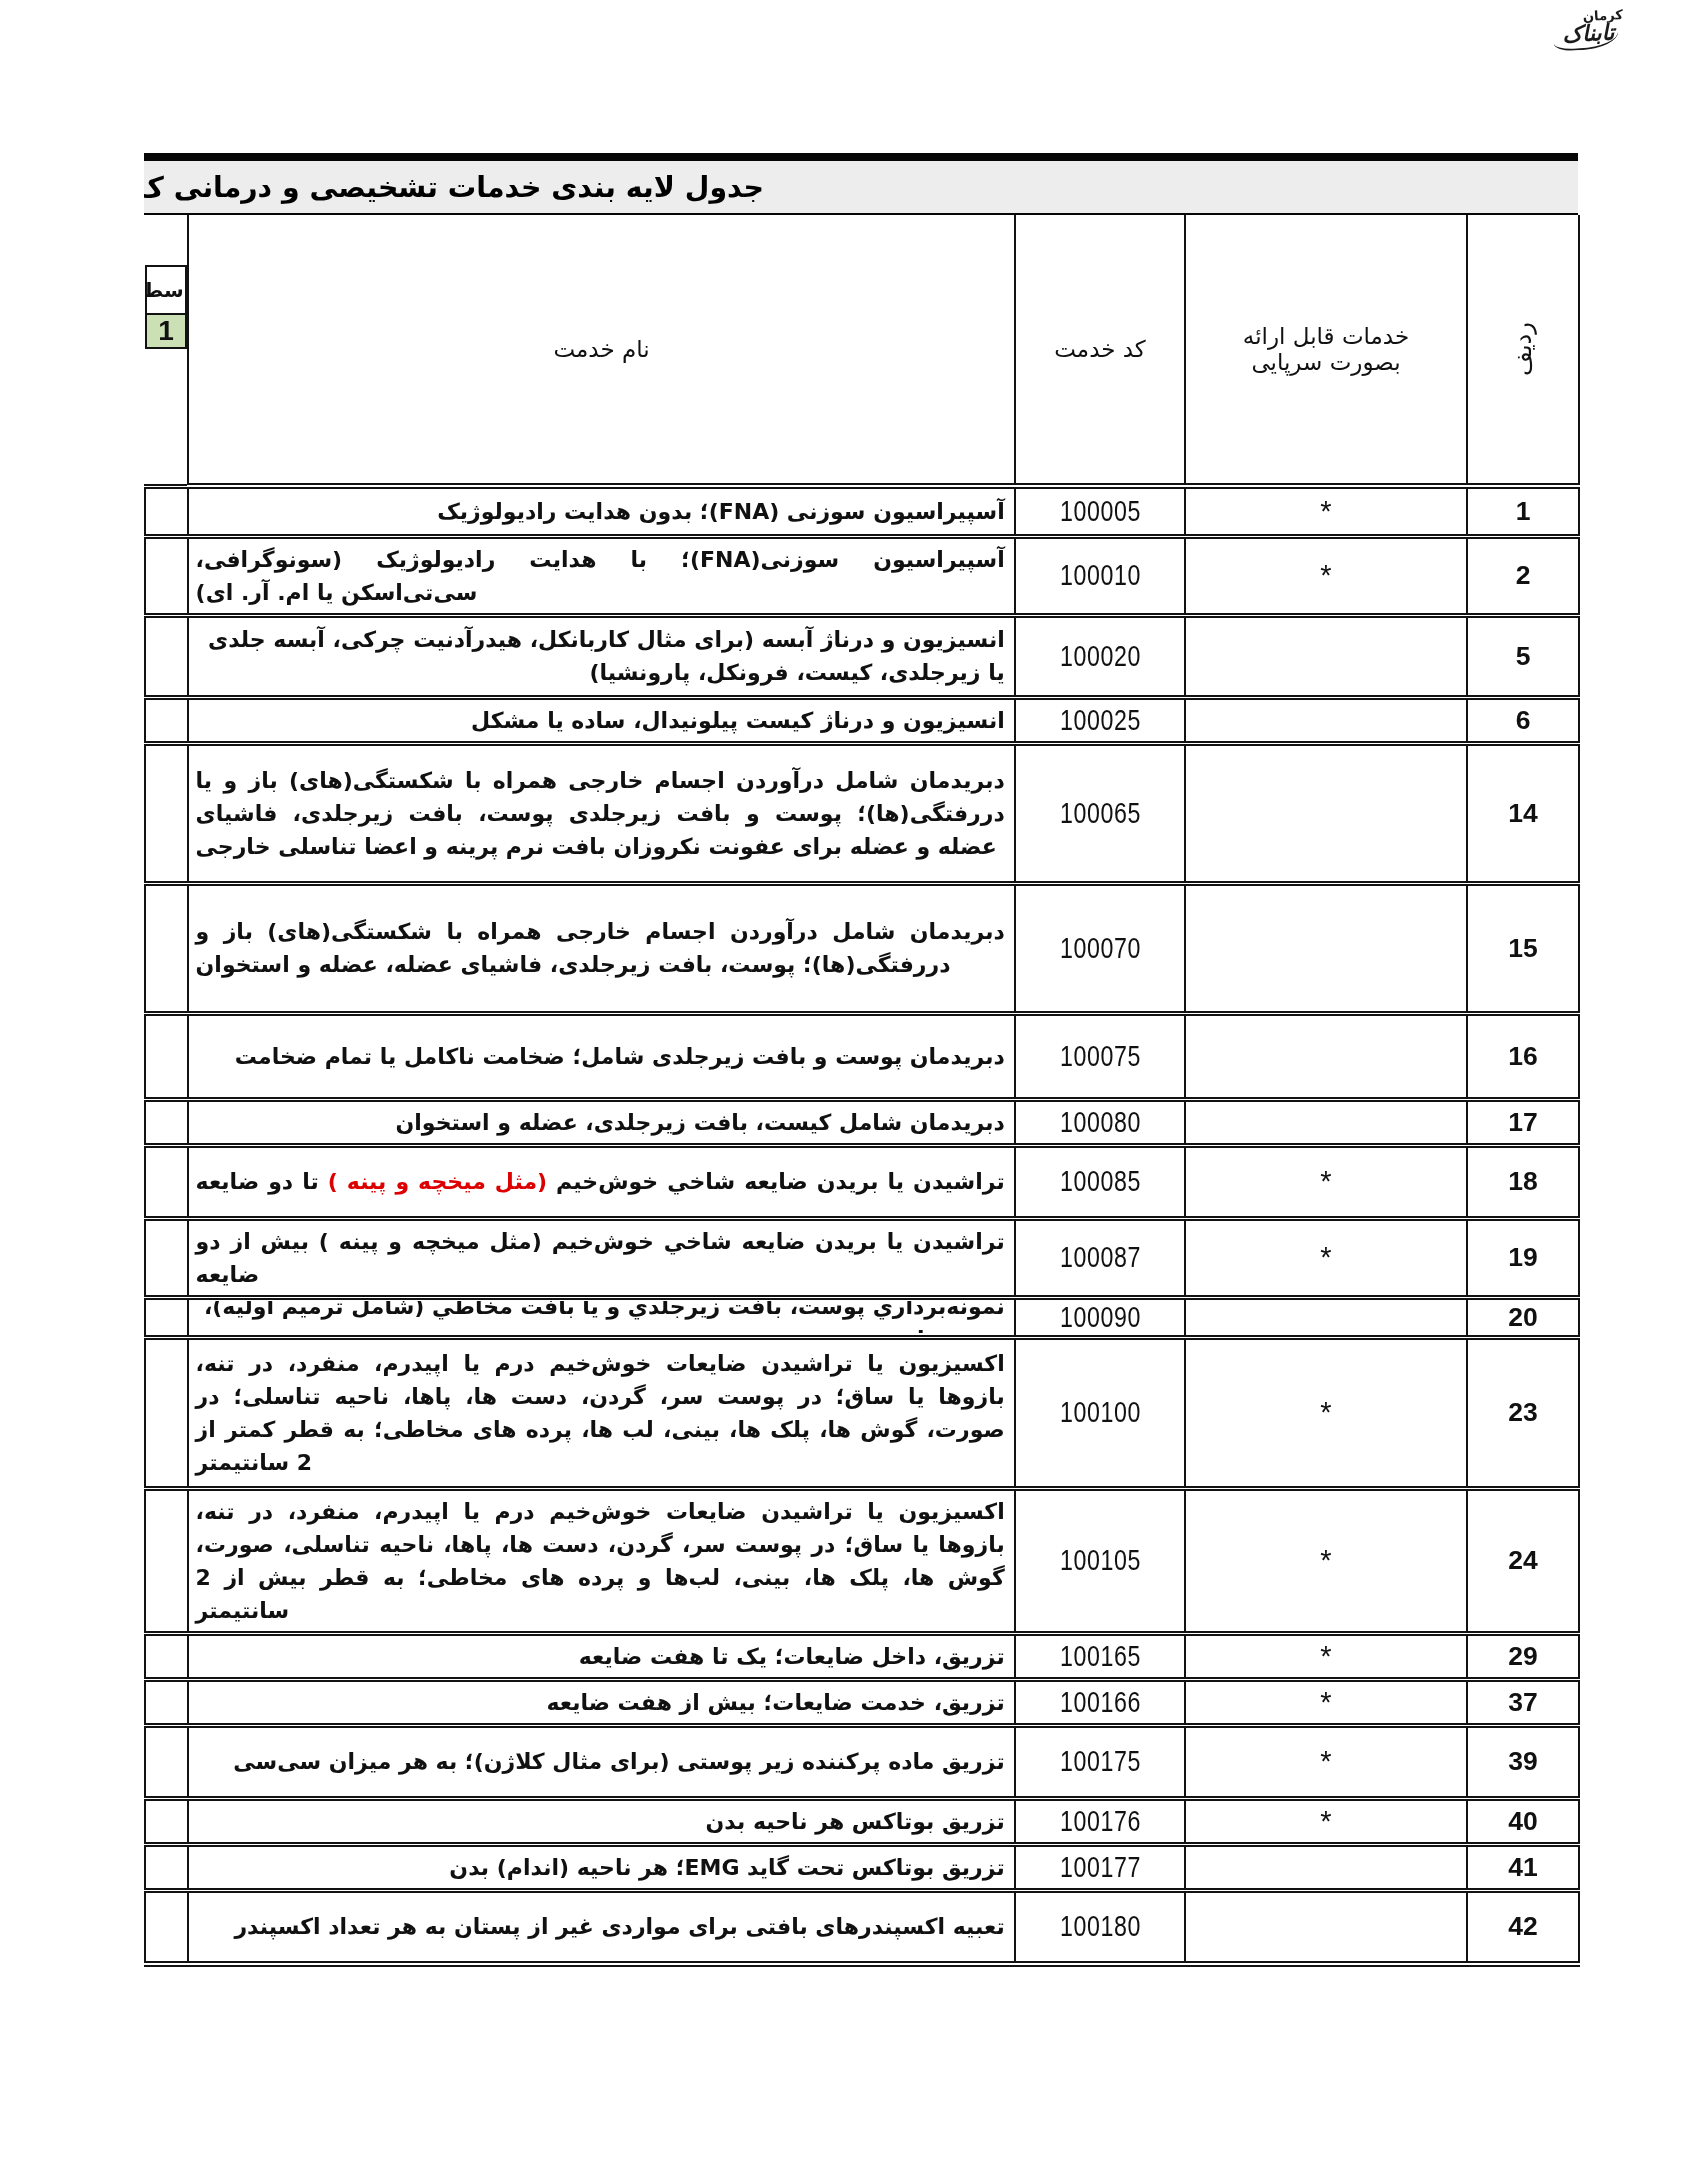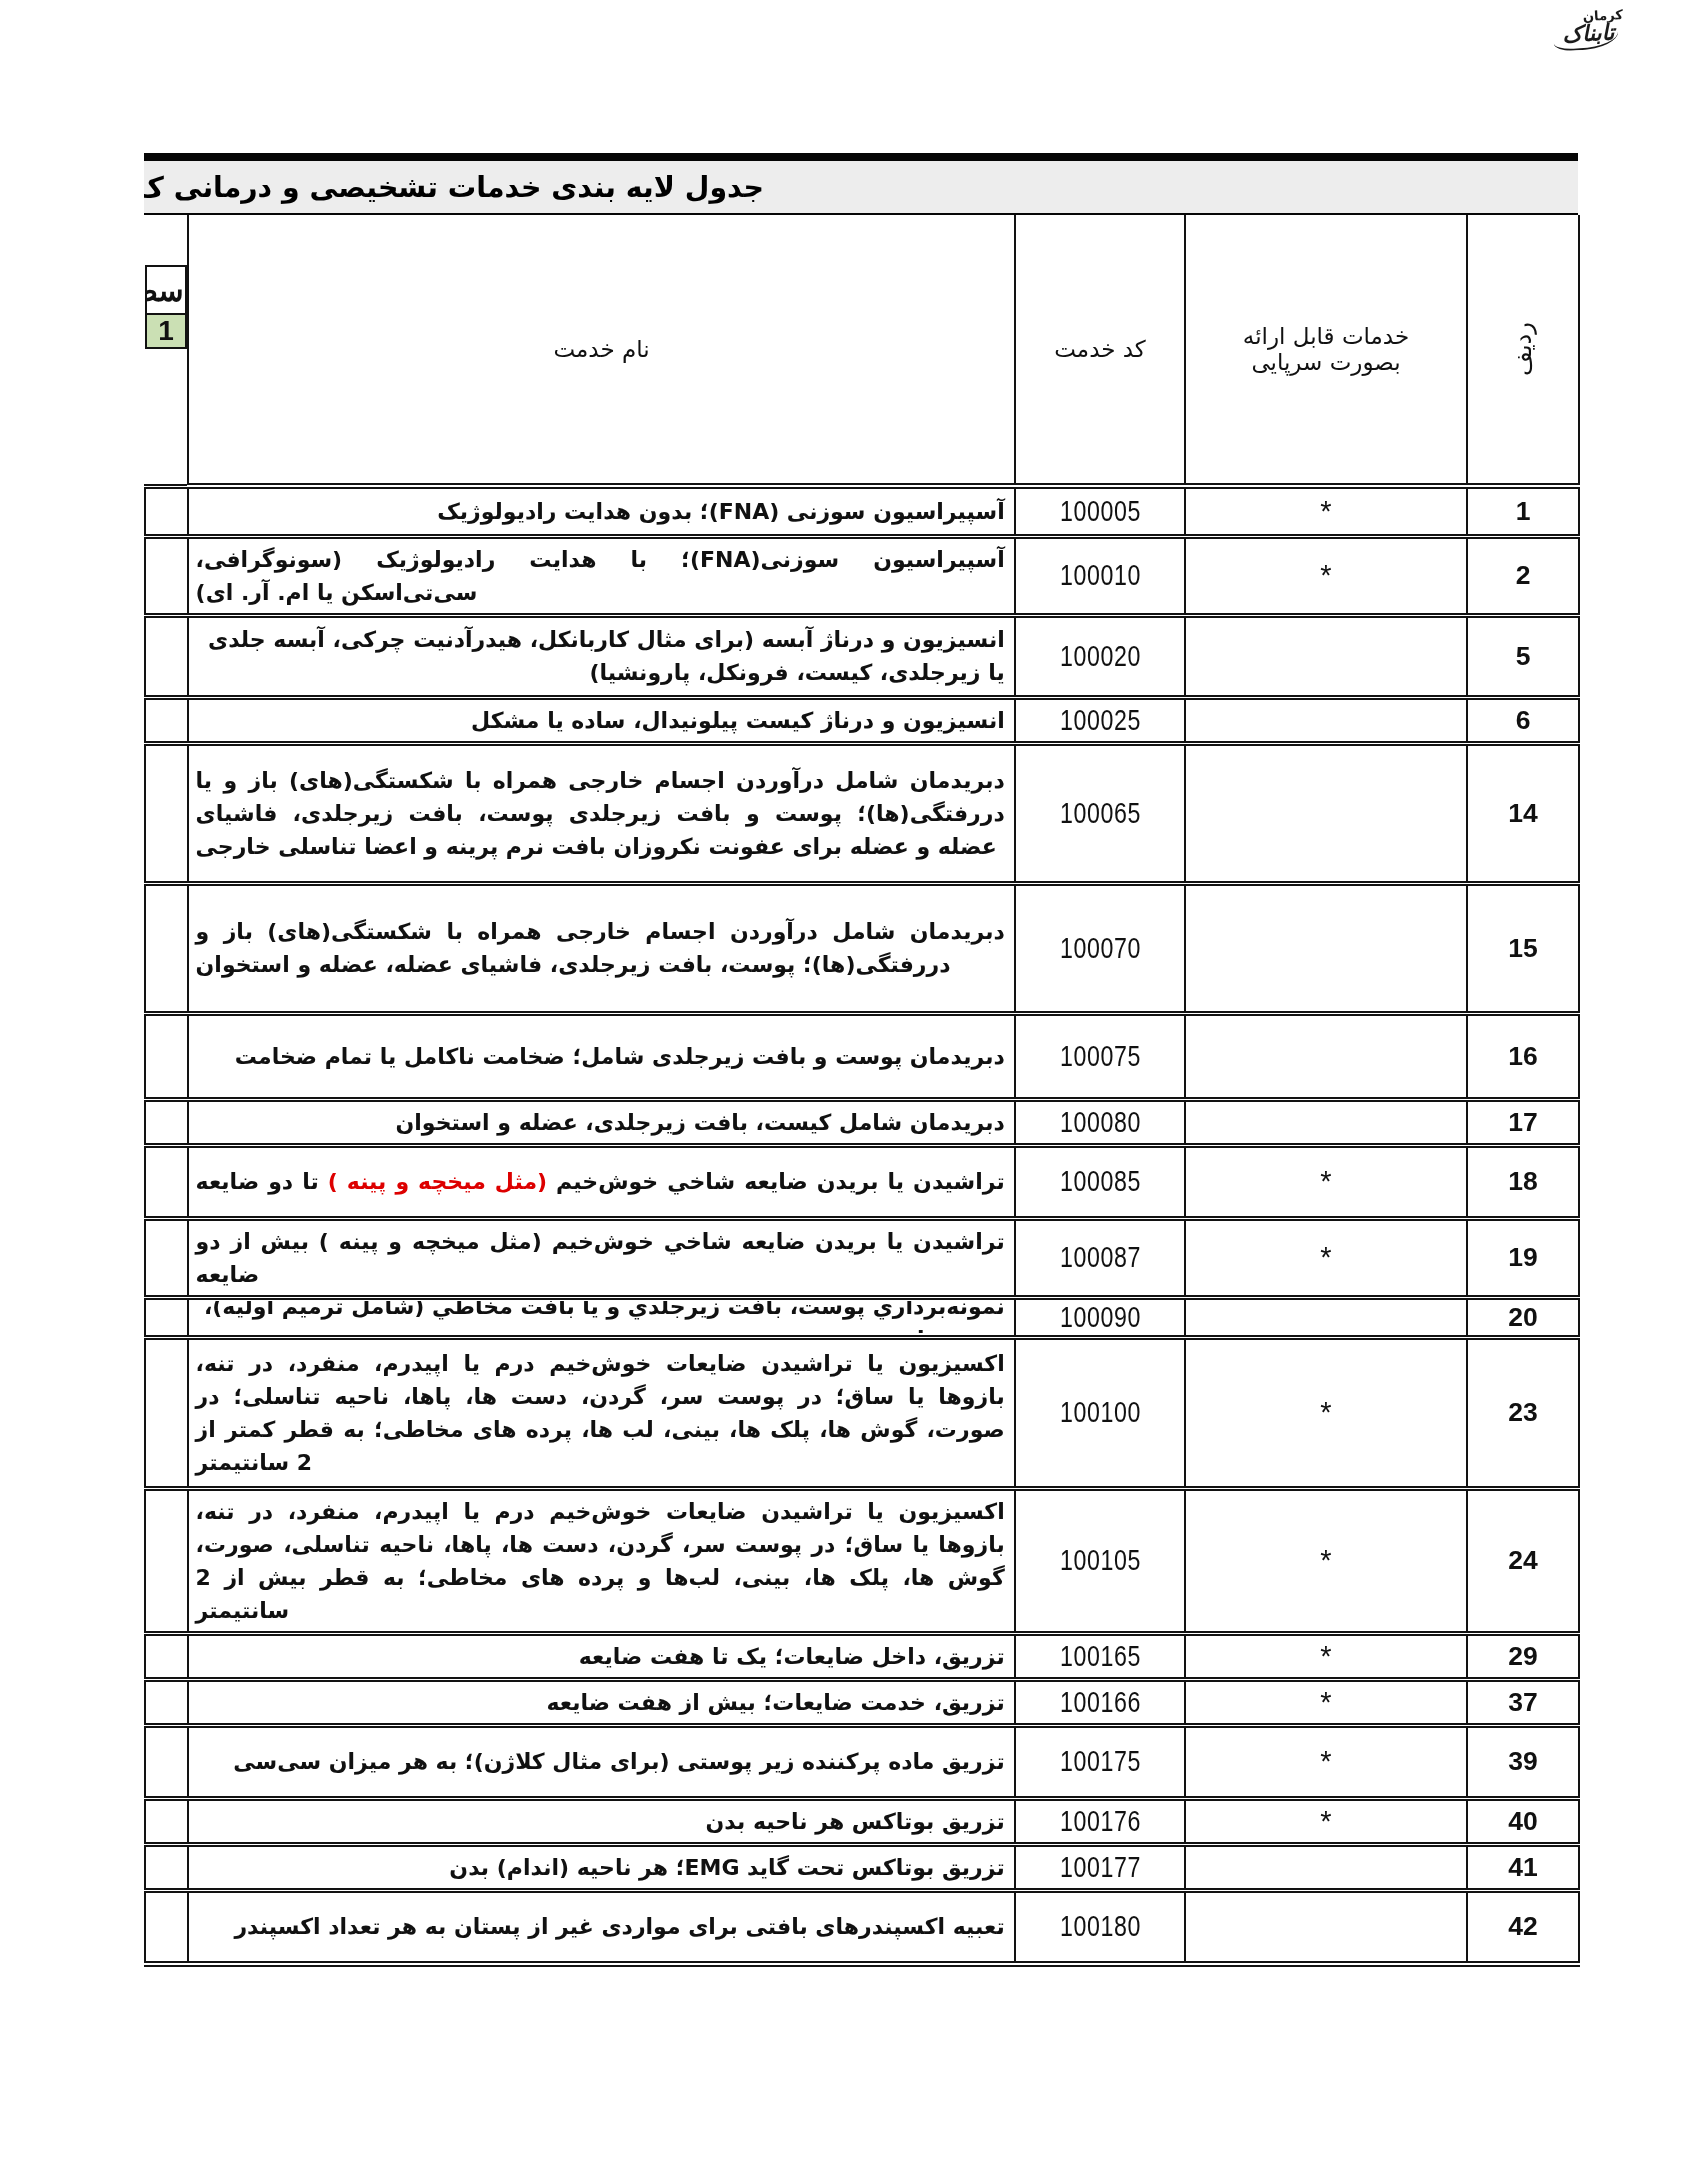--- a/index.html
+++ b/index.html
@@ -24,21 +24,21 @@
   table.svc{border-collapse:collapse;table-layout:fixed;width:100%;direction:rtl;}
   .svc th,.svc td{box-sizing:border-box;border:2px solid #121212;background:#fff;}
   .svc thead th{border-top:none;border-bottom:6px double #121212;
         font-size:23px;font-weight:400;text-align:center;vertical-align:middle;padding:0 20px;}
   .svc thead th.radif-h span{display:inline-block;transform:rotate(-90deg);font-size:24px;}
   .svc thead th.sath-h{border:none;padding:0;vertical-align:top;background:transparent;}
   .sath-wrap{height:100%;display:flex;flex-direction:column;}
   .sath-spacer{height:50px;}
   .sath-box{height:48px;box-sizing:border-box;border:2px solid #121212;border-bottom:none;
         display:flex;align-items:center;justify-content:flex-start;overflow:hidden;
-        direction:rtl;font-size:30px;font-weight:bold;padding-right:1.3px;font-family:Liberation Serif, serif;}
+        direction:rtl;font-size:20px;font-weight:bold;padding-right:1.3px;}
   .sath-green{flex:1;box-sizing:border-box;border:2px solid #121212;
         display:flex;align-items:center;justify-content:center;
         font-family:"Liberation Sans",sans-serif;font-size:28px;font-weight:bold;}
   
   .svc tbody td{border-top:5.3px double #121212;vertical-align:middle;}
   .svc tbody tr:last-child td{border-bottom:6.6px double #121212;}
   td.radif{font-family:"Liberation Sans",sans-serif;font-weight:bold;font-size:26.5px;text-align:center;}
   td.star{text-align:center;font-size:29px;font-family:"Liberation Sans",sans-serif;}
   td.code{text-align:center;}
   .code-num{display:inline-block;transform:scaleX(.8);transform-origin:center;

